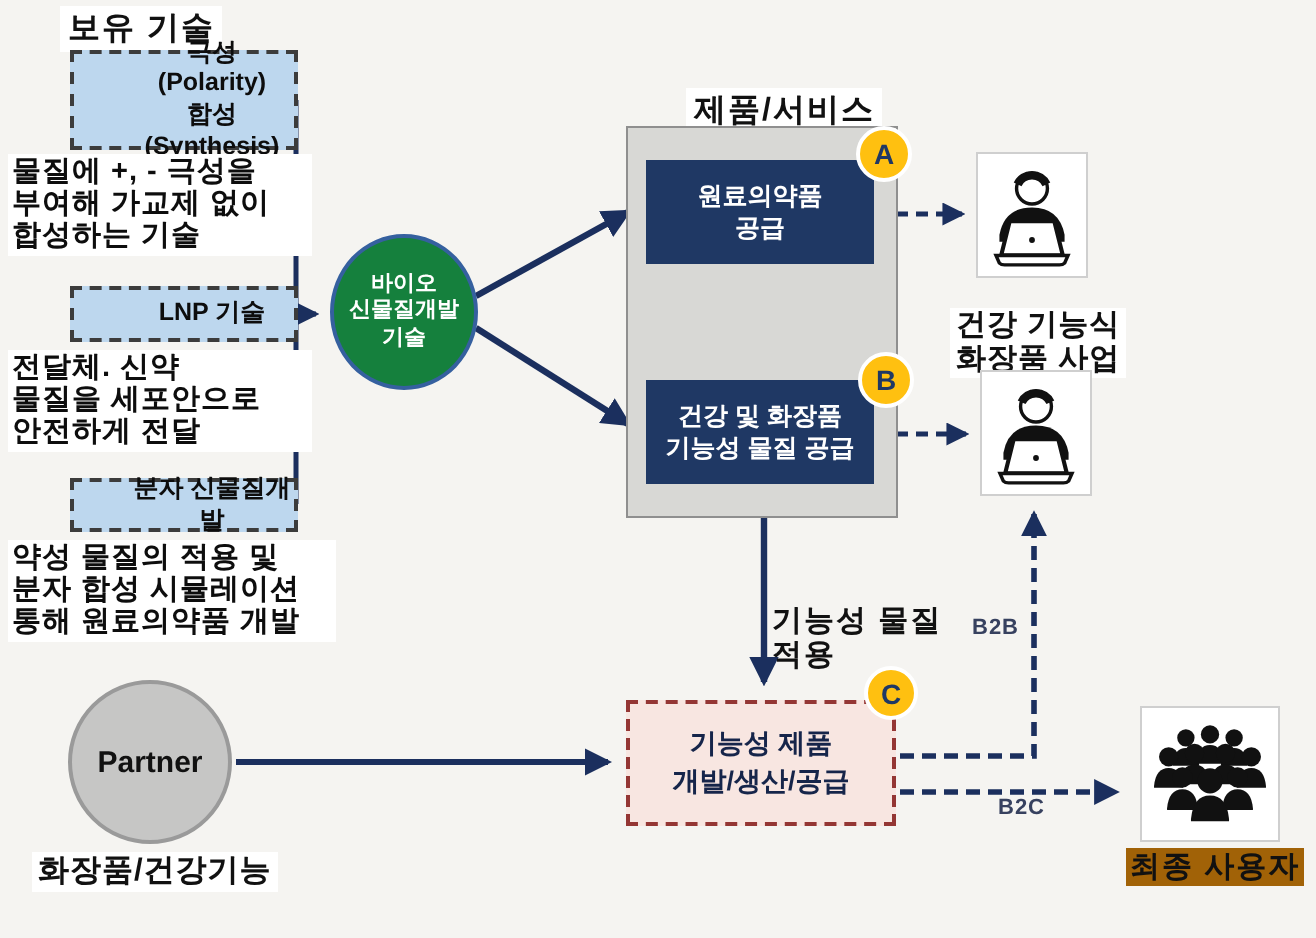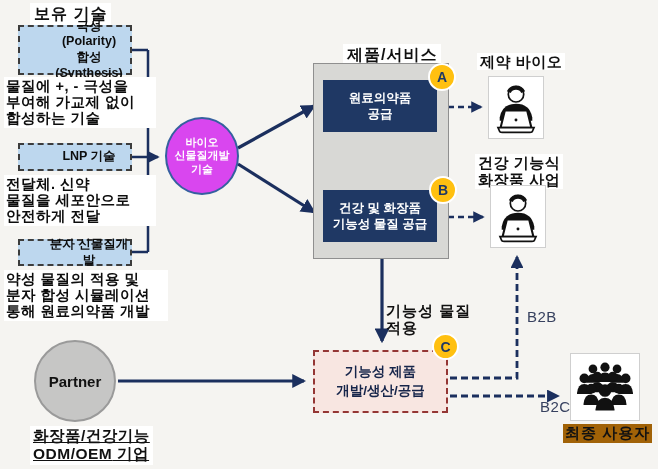--- a/index.html
+++ b/index.html
@@ -9,31 +9,31 @@
     background:#f5f4f1; overflow:hidden;
     font-family:"Liberation Sans", sans-serif; color:#111;
   }
   .abs { position:absolute; }
   .pre { white-space:pre-line; }
   svg.overlay { position:absolute; left:0; top:0; width:658px; height:469px; z-index:1; pointer-events:none; }
   .z2 { z-index:2; } .z3 { z-index:3; }
 
   .section-title { font-size:16px; font-weight:bold; background:#fff; padding:1px 4px; letter-spacing:1px; }
   .tech-box {
-    left:18px; width:114px; background:#bdd7ee; border:2px dashed #3c3c3c;
+    left:35px; width:114px; background:#bdd7ee; border:2px dashed #3c3c3c;
     display:flex; align-items:center; justify-content:center; text-align:center;
     font-size:12.5px; font-weight:bold; line-height:1.25; color:#0d0d0d;padding-left:28px;
   }
   .desc {
     font-size:14.5px; font-weight:600; line-height:1.12; letter-spacing:0.5px;
     background:#fff; padding:1px 2px; color:#0d0d0d;
   }
   .ellipse {
     left:165px; top:117px; width:74px; height:78px; border-radius:50%;
-    background:#d946ef; border:2px solid #35609f;
+    background:#15803d; border:2px solid #35609f;
     display:flex; align-items:center; justify-content:center; text-align:center;
     color:#fff; font-size:11px; font-weight:bold; line-height:1.2;
   }
   .gray-box { left:313px; top:63px; width:136px; height:196px; background:#d8d8d5; border:1.5px solid #8f8f8f; }
   .navy-box {
     left:323px; width:114px; height:52px; background:#1f3864;
     display:flex; align-items:center; justify-content:center; text-align:center;
     color:#fff; font-size:12.5px; font-weight:bold; line-height:1.3;
   }
   .badge {
@@ -48,21 +48,21 @@
     display:flex; align-items:center; justify-content:center; text-align:center;
     font-size:13.5px; font-weight:bold; color:#16254a; line-height:1.4;
   }
   .partner-circle {
     left:34px; top:340px; width:82px; height:82px; border-radius:50%;
     background:#c6c6c5; border:2px solid #9a9a9a;
     display:flex; align-items:center; justify-content:center;
     font-size:15px; font-weight:bold; color:#111;
   }
   .flow-label { font-size:15px; font-weight:bold; line-height:1.15; letter-spacing:1px; }
-  .b2-label { font-size:15px; font-weight:normal; color:#37415f; letter-spacing:0.5px;margin-left:41px; }
+  .b2-label { font-size:11px; font-weight:bold; color:#37415f; letter-spacing:0.5px; }
   .partner-desc { font-size:15.5px; line-height:1.18; letter-spacing:0.5px; background:#fff; padding:1px 3px; font-weight:600; }
   .partner-desc b { font-weight:800; }
   .end-user-label { font-size:15px; font-weight:bold; letter-spacing:1px; background:#a16207; padding:0 2px; }
 </style>
 </head>
 <body>
 
 <div id="canvas">
 
   <svg class="overlay" viewBox="0 0 658 469">
@@ -114,21 +114,20 @@
 
   <div class="abs section-title z2" style="left:343px; top:44px;">제품/서비스</div>
   <div class="abs gray-box z2"></div>
   <div class="abs navy-box pre z2" style="top:80px;">원료의약품
 공급</div>
   <div class="abs navy-box pre z2" style="top:190px;">건강 및 화장품
 기능성 물질 공급</div>
   <div class="abs badge z3" style="left:428px; top:63px;">A</div>
   <div class="abs badge z3" style="left:429px; top:176px;">B</div>
 
-  <div class="abs cust-title z2" style="left:477px; top:53px;">제약 바이오</div>
   <div class="abs icon-box z2" style="left:488px; top:76px; width:56px; height:63px;">
     <svg width="48" height="54" viewBox="0 0 56 62">
       <circle cx="28" cy="15" r="9" fill="#fff" stroke="#111" stroke-width="2"></circle>
       <path d="M19.6 12.5 A9.3 9.3 0 0 1 36.4 12.5" stroke="#111" stroke-width="5" fill="none"></path>
       <path d="M9 42 Q12 26 28 26 Q44 26 47 42 L47 46 H9 Z" fill="#111"></path>
       <path d="M15 34 H41 L46 54 H10 Z" fill="#fff" stroke="#111" stroke-width="2.4" stroke-linejoin="round"></path>
       <circle cx="28" cy="45" r="1.7" fill="#111"></circle>
       <path d="M7 54 H49 L47 58.5 Q46 59.5 44 59.5 H12 Q10 59.5 9 58.5 Z" fill="#fff" stroke="#111" stroke-width="2"></path>
     </svg>
   </div>
@@ -147,23 +146,22 @@
   </div>
 
   <div class="abs pink-box pre z2">기능성 제품
 개발/생산/공급</div>
 
   <div class="abs flow-label pre z2" style="left:386px; top:302px;">기능성 물질
 적용</div>
   <div class="abs badge z3" style="left:432px; top:333px; width:27px; height:27px;">C</div>
 
   <div class="abs partner-circle z2">Partner</div>
-  <div class="abs partner-desc z2" style="left:30px; top:426px;text-decoration:underline;">
+  <div class="abs partner-desc z2" style="left:16px; top:426px;">
     <span class="pre" style="display:block;">화장품/건강기능</span>
-    <span style="display:block;"><b>ODM/OEM</b><span> 기업</span></span>
   </div>
 
   <div class="abs b2-label z2" style="left:486px; top:308px;">B2B</div>
   <div class="abs b2-label z2" style="left:499px; top:398px;">B2C</div>
 
   <div class="abs icon-box z2" style="left:570px; top:353px; width:70px; height:68px;">
     <svg width="62" height="60" viewBox="0 0 72 68">
       <defs>
         <g id="pp">
           <circle cx="0" cy="0" r="5.6" fill="#111"></circle>

